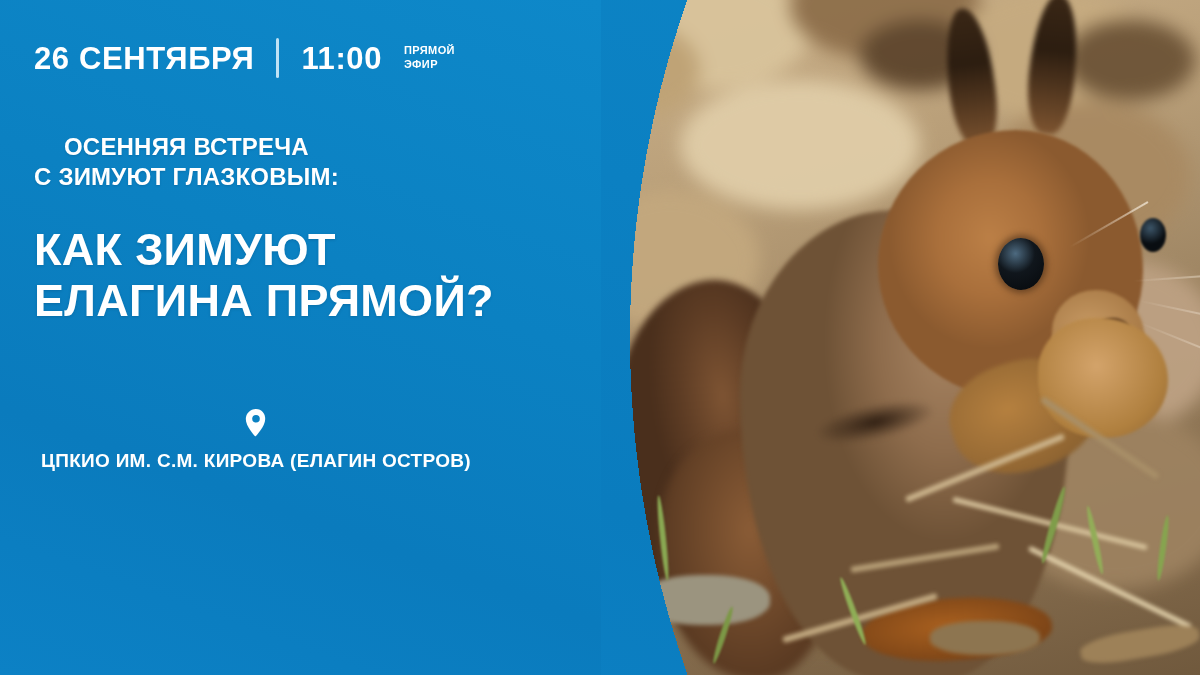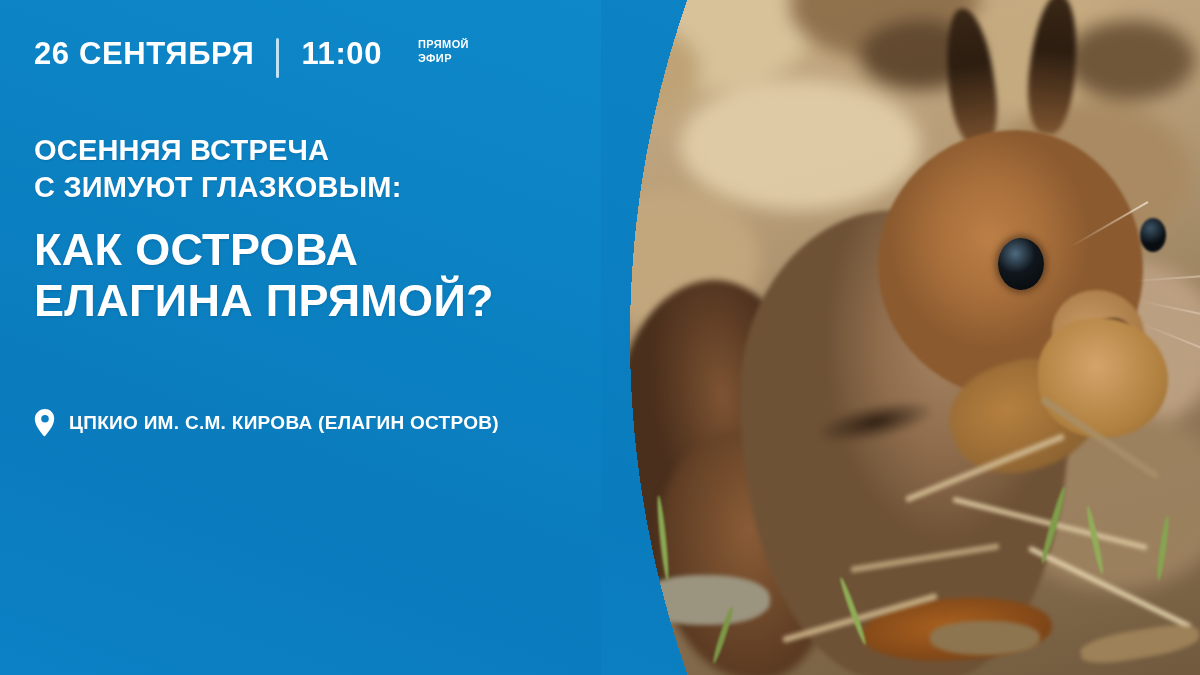--- a/index.html
+++ b/index.html
@@ -225,21 +225,21 @@
     z-index: 3;
     left: 34px;
     top: 0;
     width: 560px;
     height: 675px;
     color: #fff;
   }
 
   .meta-row {
     display: flex;
-    align-items: flex-start;
+    align-items: center;
     position: absolute;
     top: 38px;
     left: 0;
   }
   .meta-date {
     font-size: 31px;
     font-weight: 700;
     letter-spacing: .6px;
     line-height: 1;
     white-space: nowrap;
@@ -251,57 +251,59 @@
     margin: 0 22px;
     border-radius: 2px;
   }
   .meta-time {
     font-size: 31px;
     font-weight: 700;
     letter-spacing: .6px;
     line-height: 1;
   }
   .live-badge {
-    margin-left: 36px;
+    margin-left: 22px;
     font-size: 11px;
     font-weight: 700;
     line-height: 1.25;
     letter-spacing: .4px;
     text-transform: uppercase;
   }
 
   .subtitle {
     position: absolute;
     top: 132px;
     left: 0;
-    font-size: 29px;
+    font-size: 24px;
     font-weight: 700;
     line-height: 1.26;
     letter-spacing: .2px;
     text-shadow: 0 1px 2px rgba(0,40,70,.18);
+    text-align: center;
   }
 
   .headline {
     position: absolute;
     top: 224px;
     left: 0;
     font-size: 45px;
     font-weight: 700;
     line-height: 1.14;
     letter-spacing: .3px;
     text-shadow: 0 1px 3px rgba(0,40,70,.2);
   }
 
   .venue {
     position: absolute;
     top: 409px;
-    left: 0;
+    left: 7px;
     display: flex;
     align-items: center;
     gap: 13px;
+    flex-direction: column;
   }
   .venue-text {
     font-size: 19px;
     font-weight: 700;
     letter-spacing: .3px;
     white-space: nowrap;
   }
   .pin-icon { width: 22px; height: 28px; display: block; flex: none; }
 </style>
 </head>
@@ -386,21 +388,21 @@
         <div>ЭФИР</div>
       </div>
     </div>
 
     <div class="subtitle">
       <div>ОСЕННЯЯ ВСТРЕЧА</div>
       <div>С ЗИМУЮТ ГЛАЗКОВЫМ:</div>
     </div>
 
     <div class="headline">
-      <div>КАК ОСТРОВА</div>
+      <div>КАК ЗИМУЮТ</div>
       <div>ЕЛАГИНА ПРЯМОЙ?</div>
     </div>
 
     <div class="venue">
       <span>
         <svg class="pin-icon" viewBox="0 0 22 28" aria-hidden="true">
           <path d="M11 0C5.2 0 .8 4.4.8 10.1c0 7.3 8.6 16.6 9 17 .3.3.8.3 1.1 0 .4-.4 9.3-9.7 9.3-17C20.2 4.4 16.8 0 11 0z" fill="#ffffff"></path>
           <circle cx="11" cy="9.8" r="3.8" fill="#0b81c2"></circle>
         </svg>
       </span>

